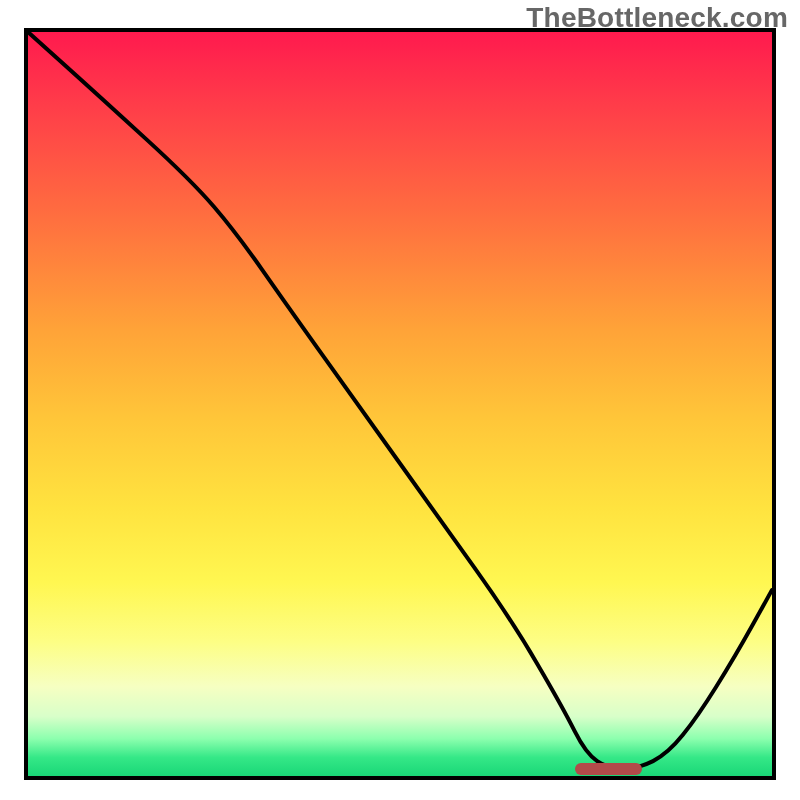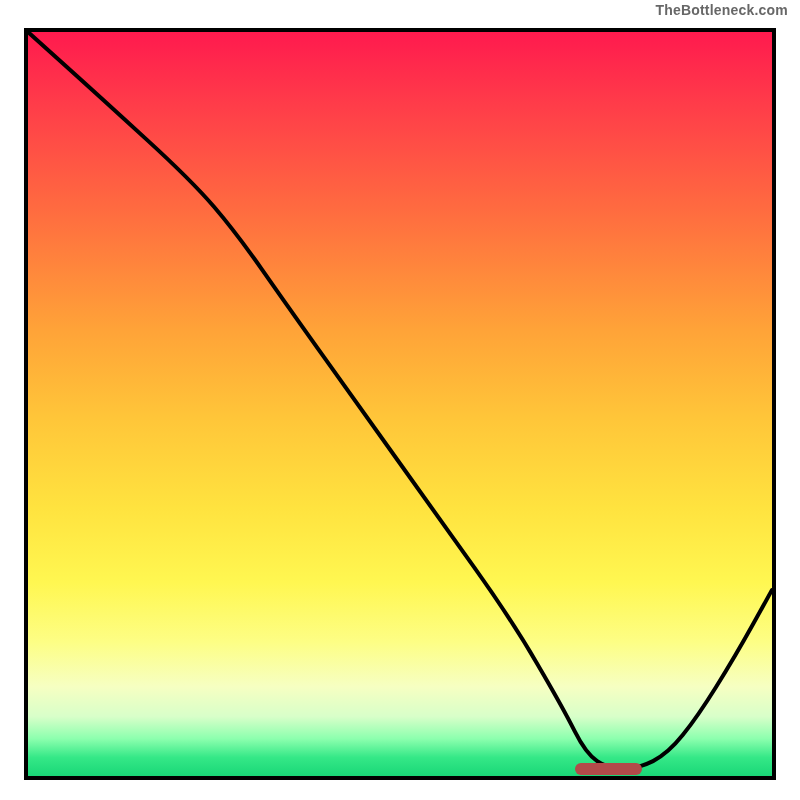--- a/index.html
+++ b/index.html
@@ -12,21 +12,21 @@
   }
   .container {
     position: relative;
     width: 800px;
     height: 800px;
   }
   .watermark {
     position: absolute;
     top: 2px;
     right: 12px;
-    font-size: 14px;
+    font-size: 28px;
     font-weight: 600;
     color: #676767;
     letter-spacing: 0.2px;
   }
   .plot-frame {
     position: absolute;
     left: 24px;
     top: 28px;
     width: 752px;
     height: 752px;

